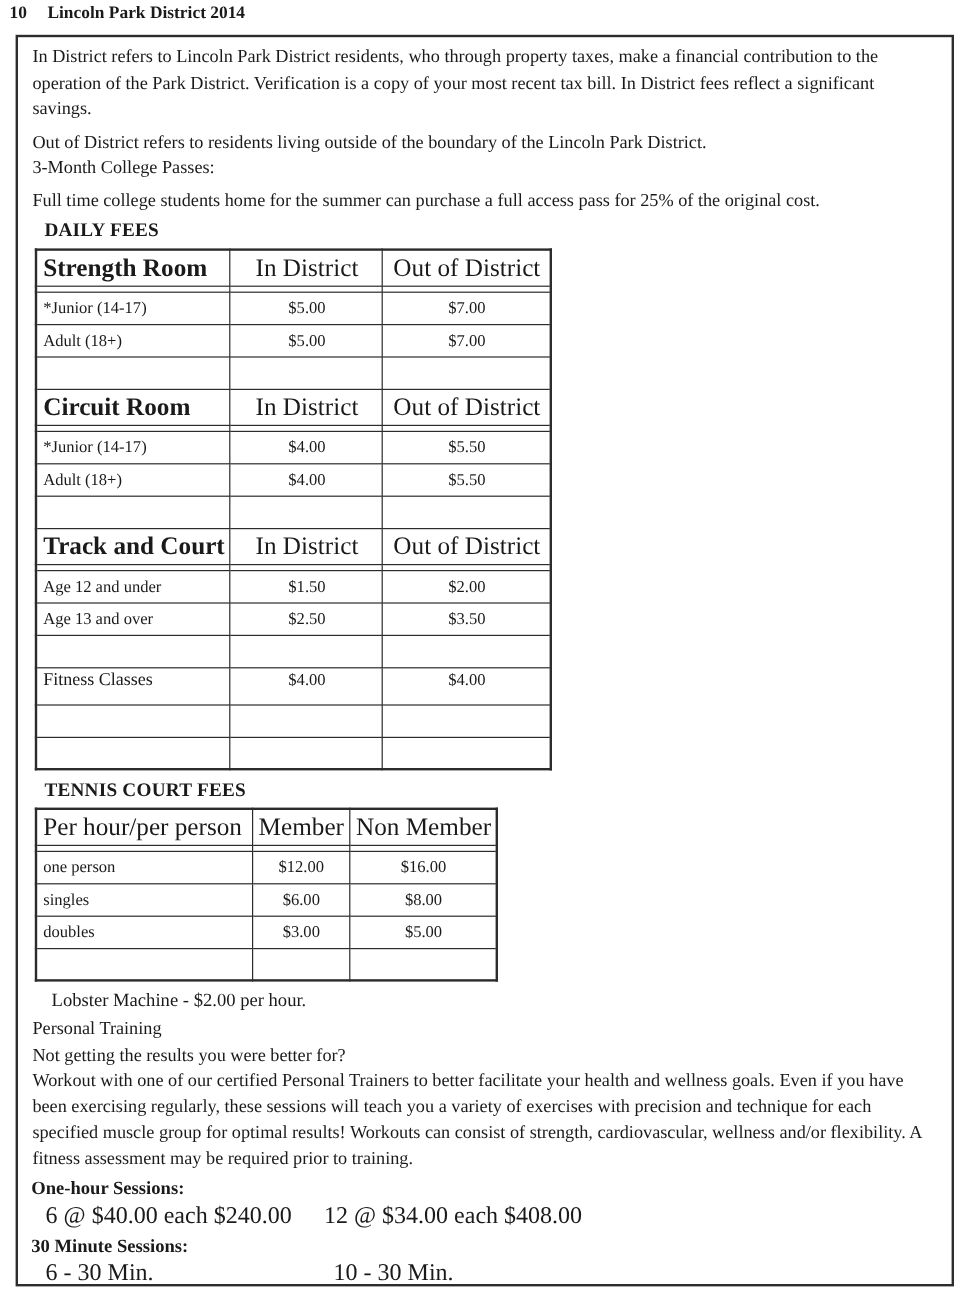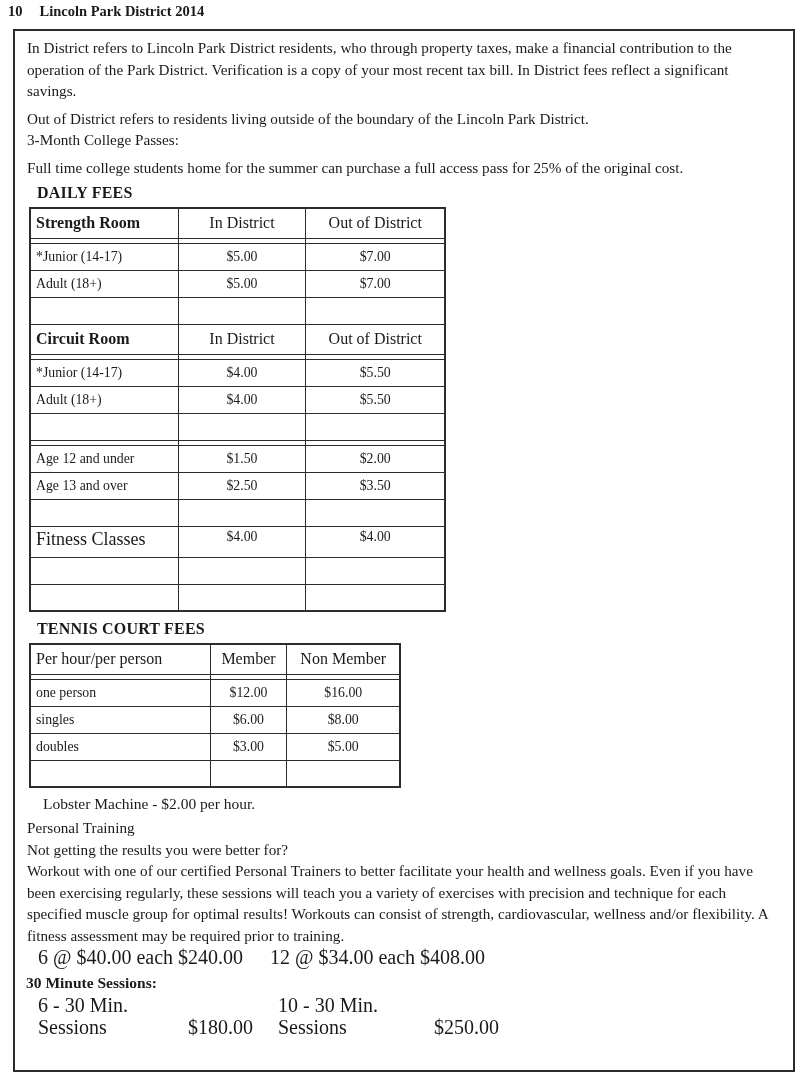--- a/index.html
+++ b/index.html
@@ -42,31 +42,31 @@
     border:2px solid #2c2c2c;
   }
   td {
     border:1px solid #2c2c2c;
     font-size:13.8px;
     padding:1px 4px 1px 5px;
     vertical-align:middle;
     white-space:nowrap;
   }
   td:not(:first-child) { text-align:center; }
-  .row-header td { font-size:16px; height:30px; }
+  .row-header td { font-size:21px; height:30px; }
   .daily-table .row-header td:first-child { font-weight:bold; }
   .row-data td   { height:27px; }
   .row-empty td  { height:27px; }
   .row-spacer td { height:5px; padding:0; }
   .row-fitness td {
     height:31px;
     vertical-align:top;
     padding-top:2px;
   }
-  .row-fitness td:first-child { font-size:18px; }
+  .row-fitness td:first-child { font-size:15px; }
   .daily-table  { margin-bottom:2px; }
   .tennis-heading { margin-top:8px; }
   .note-line {
     font-size:15.5px;
     margin:5px 0 2px 19px;
     line-height:22px;
   }
   .pt-block { margin:2px 2px 0 3px; font-size:15.2px; line-height:21.5px; }
   .pt-heading { font-weight:normal; }
   .sessions-heading {
@@ -152,20 +152,25 @@
         <tr class="row-data">
           <td>Adult (18+)</td>
           <td>$4.00</td>
           <td>$5.50</td>
         </tr>
         <tr class="row-empty">
           <td></td>
           <td></td>
           <td></td>
         </tr>
+        <tr class="row-header">
+          <td>Track and Court</td>
+          <td>In District</td>
+          <td>Out of District</td>
+        </tr>
         <tr class="row-spacer">
           <td></td>
           <td></td>
           <td></td>
         </tr>
         <tr class="row-data">
           <td>Age 12 and under</td>
           <td>$1.50</td>
           <td>$2.00</td>
         </tr>
@@ -240,20 +245,21 @@
   </table>
 
   <div class="note-line">Lobster Machine - $2.00 per hour.</div>
 
   <div class="pt-block">
     <div class="pt-heading">Personal Training</div>
     <div>Not getting the results you were better for?</div>
     <div>Workout with one of our certified Personal Trainers to better facilitate your health and wellness goals.  Even if you have been exercising regularly, these sessions will teach you a variety of exercises with precision and technique for each specified muscle group for optimal results!  Workouts can consist of strength, cardiovascular, wellness and/or flexibility.  A fitness assessment may be required prior to training.</div>
   </div>
 
+  <div class="sessions-heading">One-hour Sessions:</div>
   <div class="session-line">
     <span class="col-a">6 @ $40.00 each $240.00</span><span>12 @ $34.00 each $408.00</span>
   </div>
 
   <div class="sessions-heading">30 Minute Sessions:</div>
   <div class="session-line">
     <span class="lbl-1">6 - 30 Min. Sessions</span><span class="prc-1">$180.00</span><span class="lbl-2">10 - 30 Min. Sessions</span><span>$250.00</span>
   </div>
 
 </main>

